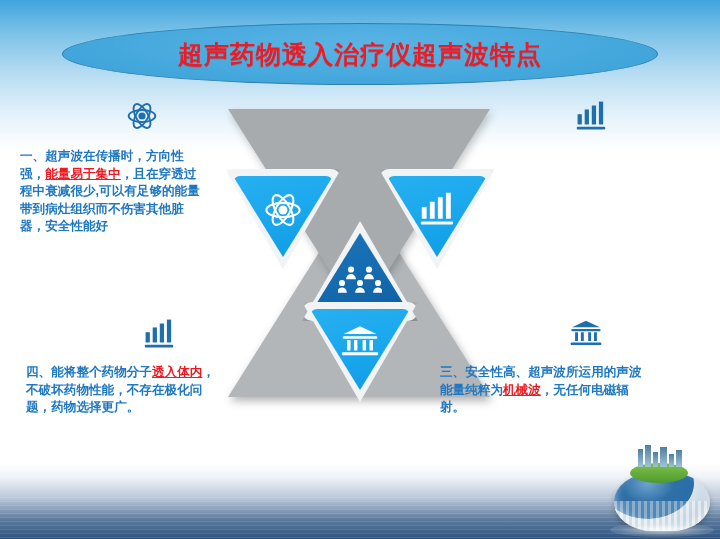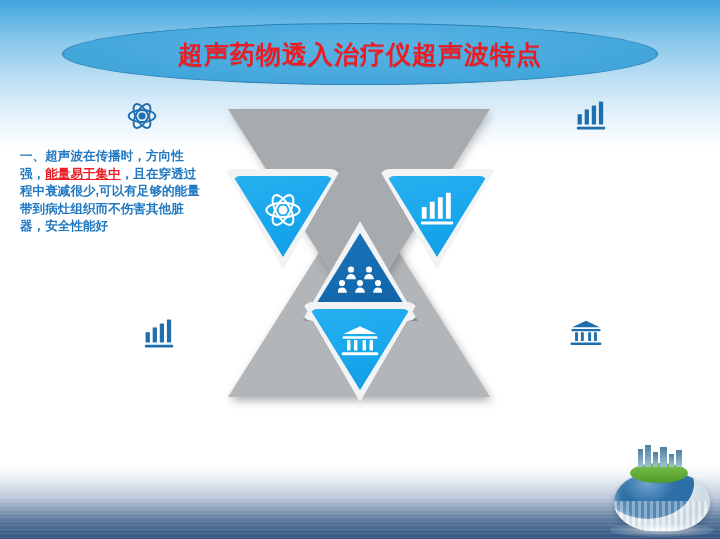--- a/index.html
+++ b/index.html
@@ -301,38 +301,40 @@
           <g fill="#1f6fae">
             <rect x="3" y="18" width="5.4" height="13"></rect>
             <rect x="12" y="12" width="5.4" height="19"></rect>
             <rect x="21" y="7" width="5.4" height="24"></rect>
             <rect x="30" y="2" width="5.4" height="29"></rect>
             <rect x="2" y="34" width="36" height="3.4" rx="1.2"></rect>
           </g>
         </svg>
       </span>
     </div>
+    <p><span>四、</span><span>能将整个药物分子</span><span class="hl">透入体内</span><span>，不破坏药物性能，不存在极化问题，药物选择更广。</span></p>
   </div>
 
   <div class="block" id="block3">
     <div class="icon-row">
       <span>
         <svg width="32" height="30" viewBox="0 0 44 38">
           <g fill="#1f6fae">
             <path d="M22 2 41 11 3 11z"></path>
             <rect x="2" y="13.5" width="40" height="3" rx="1"></rect>
             <rect x="7" y="18" width="4" height="12"></rect>
             <rect x="15" y="18" width="4" height="12"></rect>
             <rect x="25" y="18" width="4" height="12"></rect>
             <rect x="33" y="18" width="4" height="12"></rect>
             <rect x="1" y="32" width="42" height="3.6" rx="1.2"></rect>
           </g>
         </svg>
       </span>
     </div>
+    <p><span>三、</span><span>安全性高、超声波所运用的声波能量纯粹为</span><span class="hl">机械波</span><span>，无任何电磁辐射。</span></p>
   </div>
 
   <div id="globe-art">
     <div id="globe-body"></div>
     <div id="globe-land"></div>
     <div class="sky" style="left:30px;top:4px;width:5px;height:18px;"></div>
     <div class="sky" style="left:37px;top:0px;width:6px;height:22px;"></div>
     <div class="sky" style="left:45px;top:7px;width:5px;height:15px;"></div>
     <div class="sky" style="left:52px;top:2px;width:7px;height:20px;"></div>
     <div class="sky" style="left:61px;top:9px;width:5px;height:13px;"></div>

